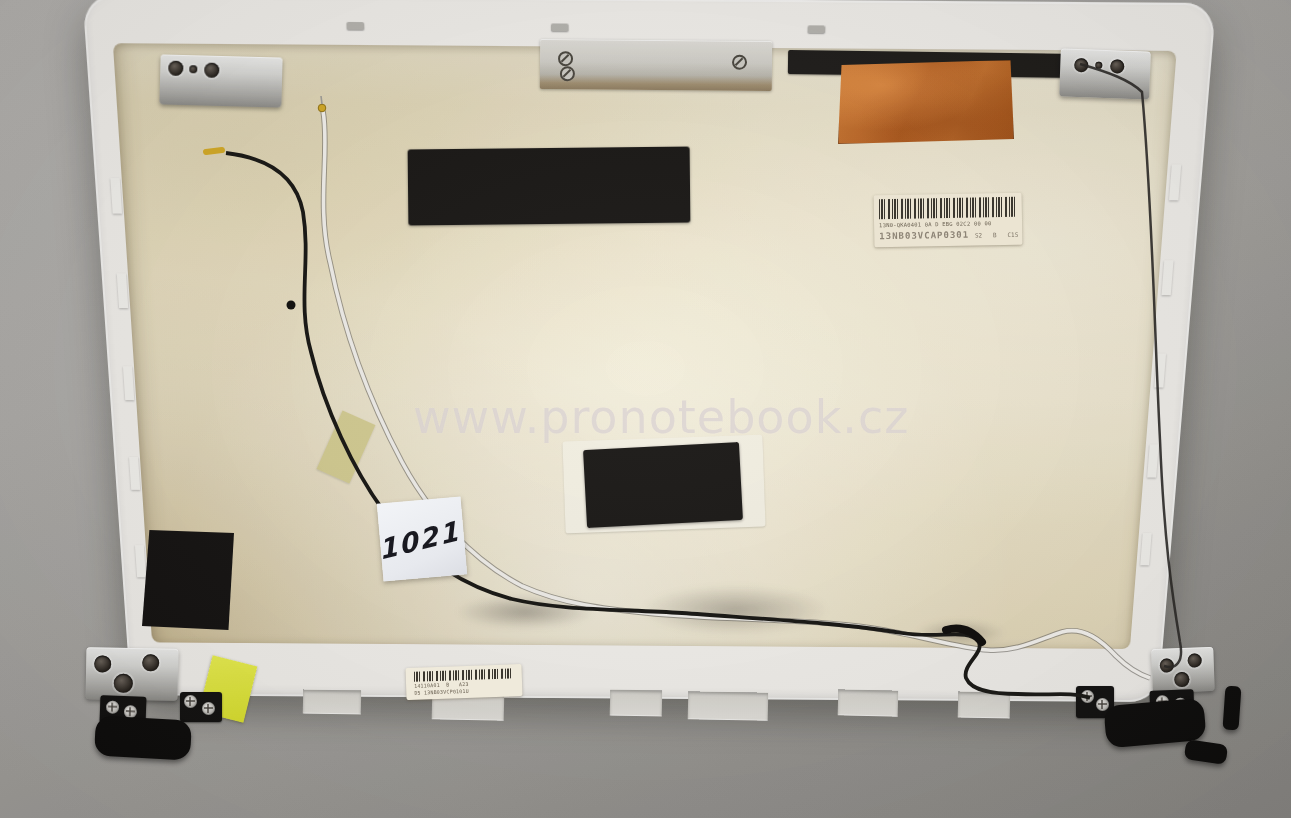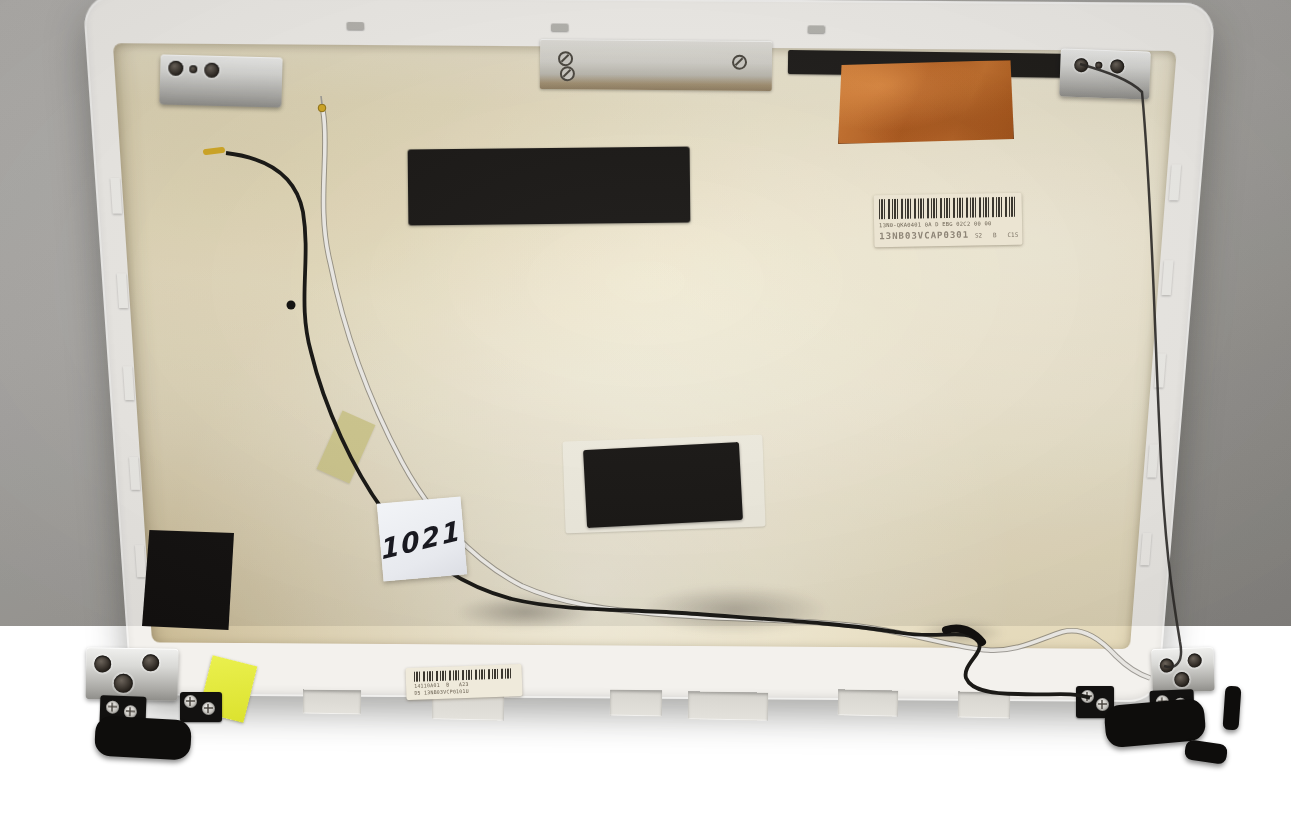--- a/index.html
+++ b/index.html
@@ -1,17 +1,17 @@
 <!DOCTYPE html>
 <html><head>
 <meta charset="utf-8">
 <style>
   html,body{margin:0;padding:0;}
   body{width:1291px;height:818px;overflow:hidden;font-family:"DejaVu Sans",sans-serif;}
-  .scene{position:absolute;inset:0;width:1291px;height:626px;
+  .scene{position:absolute;inset:0;width:1291px;height:818px;
     background:linear-gradient(155deg,#b7b5b2 0%,#b0aeab 30%,#a5a39f 55%,#969490 78%,#8c8a86 100%);}
   .scene::after{content:"";position:absolute;inset:0;
     background:radial-gradient(ellipse at 50% 45%,rgba(255,255,255,0.06),rgba(0,0,0,0.10) 95%);}
 
   
   .cover{position:absolute;left:108px;top:16px;width:1078px;height:700px;
     transform:perspective(520px) rotateX(-4.2deg) rotate(0.4deg);
     background:linear-gradient(180deg,#f6f4f0,#f1efeа 50%,#ecebe6);
     background-color:#f3f1ed;border-radius:30px;
     box-shadow:0 18px 38px rgba(35,33,30,0.38), inset 0 0 0 2px rgba(255,255,255,0.5), inset 0 -4px 10px rgba(0,0,0,0.10);}
@@ -188,14 +188,15 @@
 
     <path d="M226,153 C268,158 296,176 303,212 C311,262 297,302 311,352 C323,402 352,472 392,522 C422,557 462,586 512,599 C562,611 622,609 682,613 C762,619 842,623 902,633 C938,639 968,628 978,641 C986,652 962,664 966,678 C972,692 996,694 1018,694 C1048,696 1070,691 1090,698" fill="none" stroke="#1b1a17" stroke-width="3.8"></path>
     <path d="M946,630 C960,626 972,630 982,642" fill="none" stroke="#12100e" stroke-width="8" stroke-linecap="round"></path>
     <circle cx="291" cy="305" r="4.5" fill="#151412"></circle>
 
     <path d="M206,152 L222,150" stroke="#c9a227" stroke-width="6" stroke-linecap="round"></path>
     <circle cx="322" cy="108" r="3.8" fill="#c9a227" stroke="#8a6d14" stroke-width="1"></circle>
     <path d="M322,104 L321,96" stroke="#9a9892" stroke-width="1.6"></path>
   </svg>
 
+  <div class="ov watermark" style="left:413px;top:390px">www.pronotebook.cz</div>
 
 </div>
 
 </body></html>

